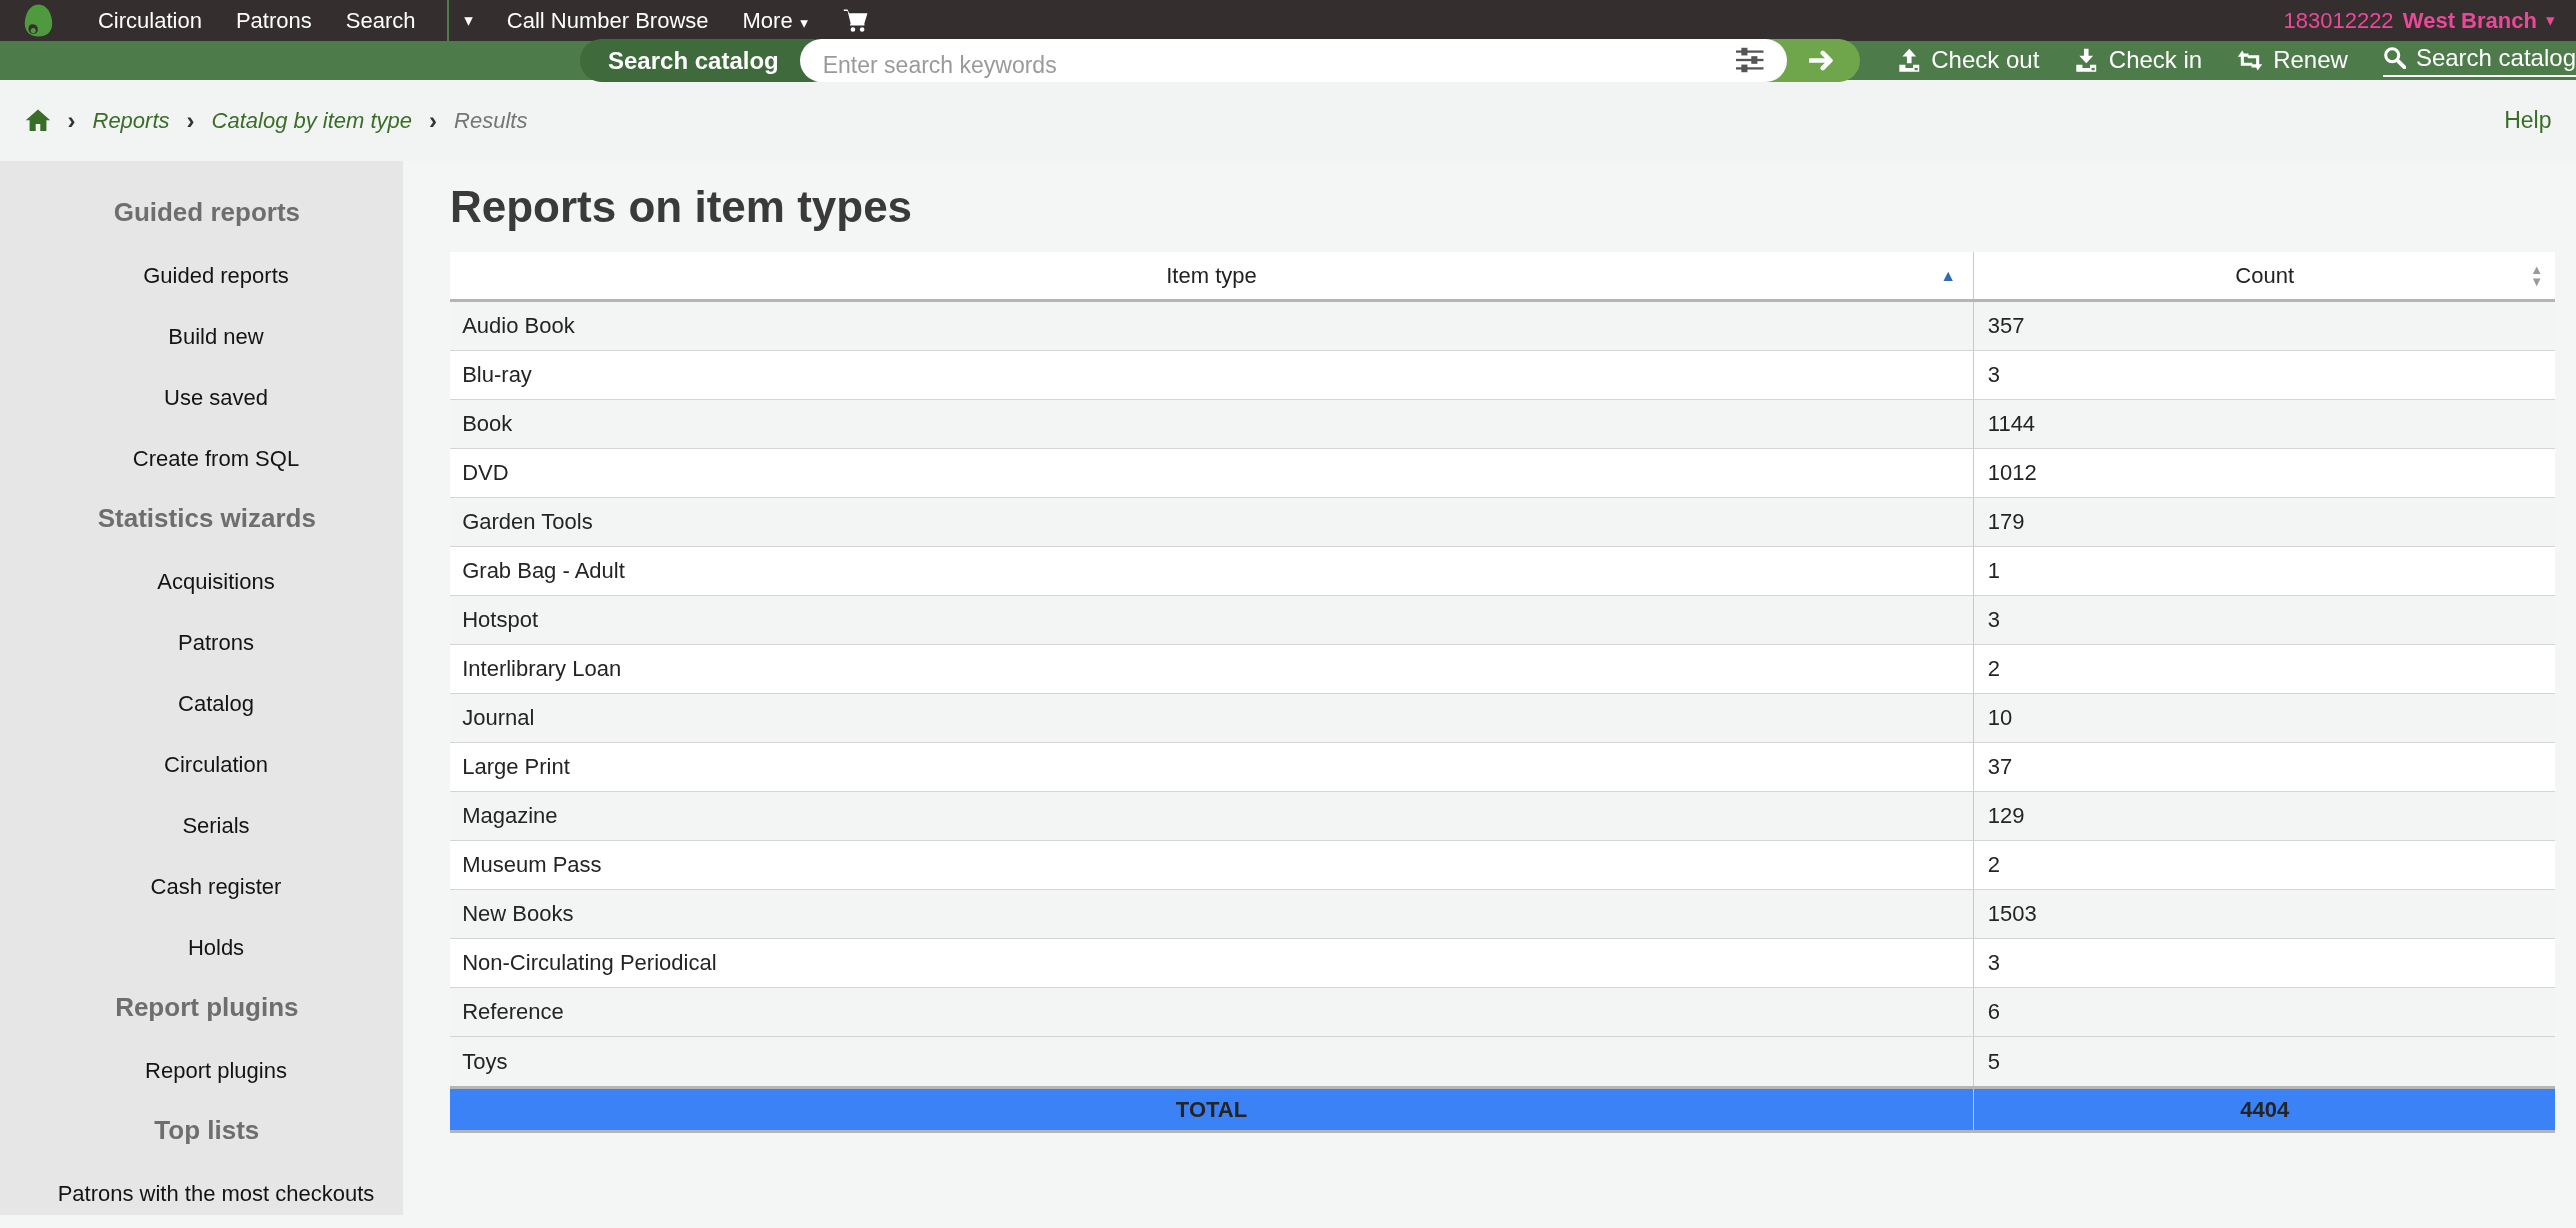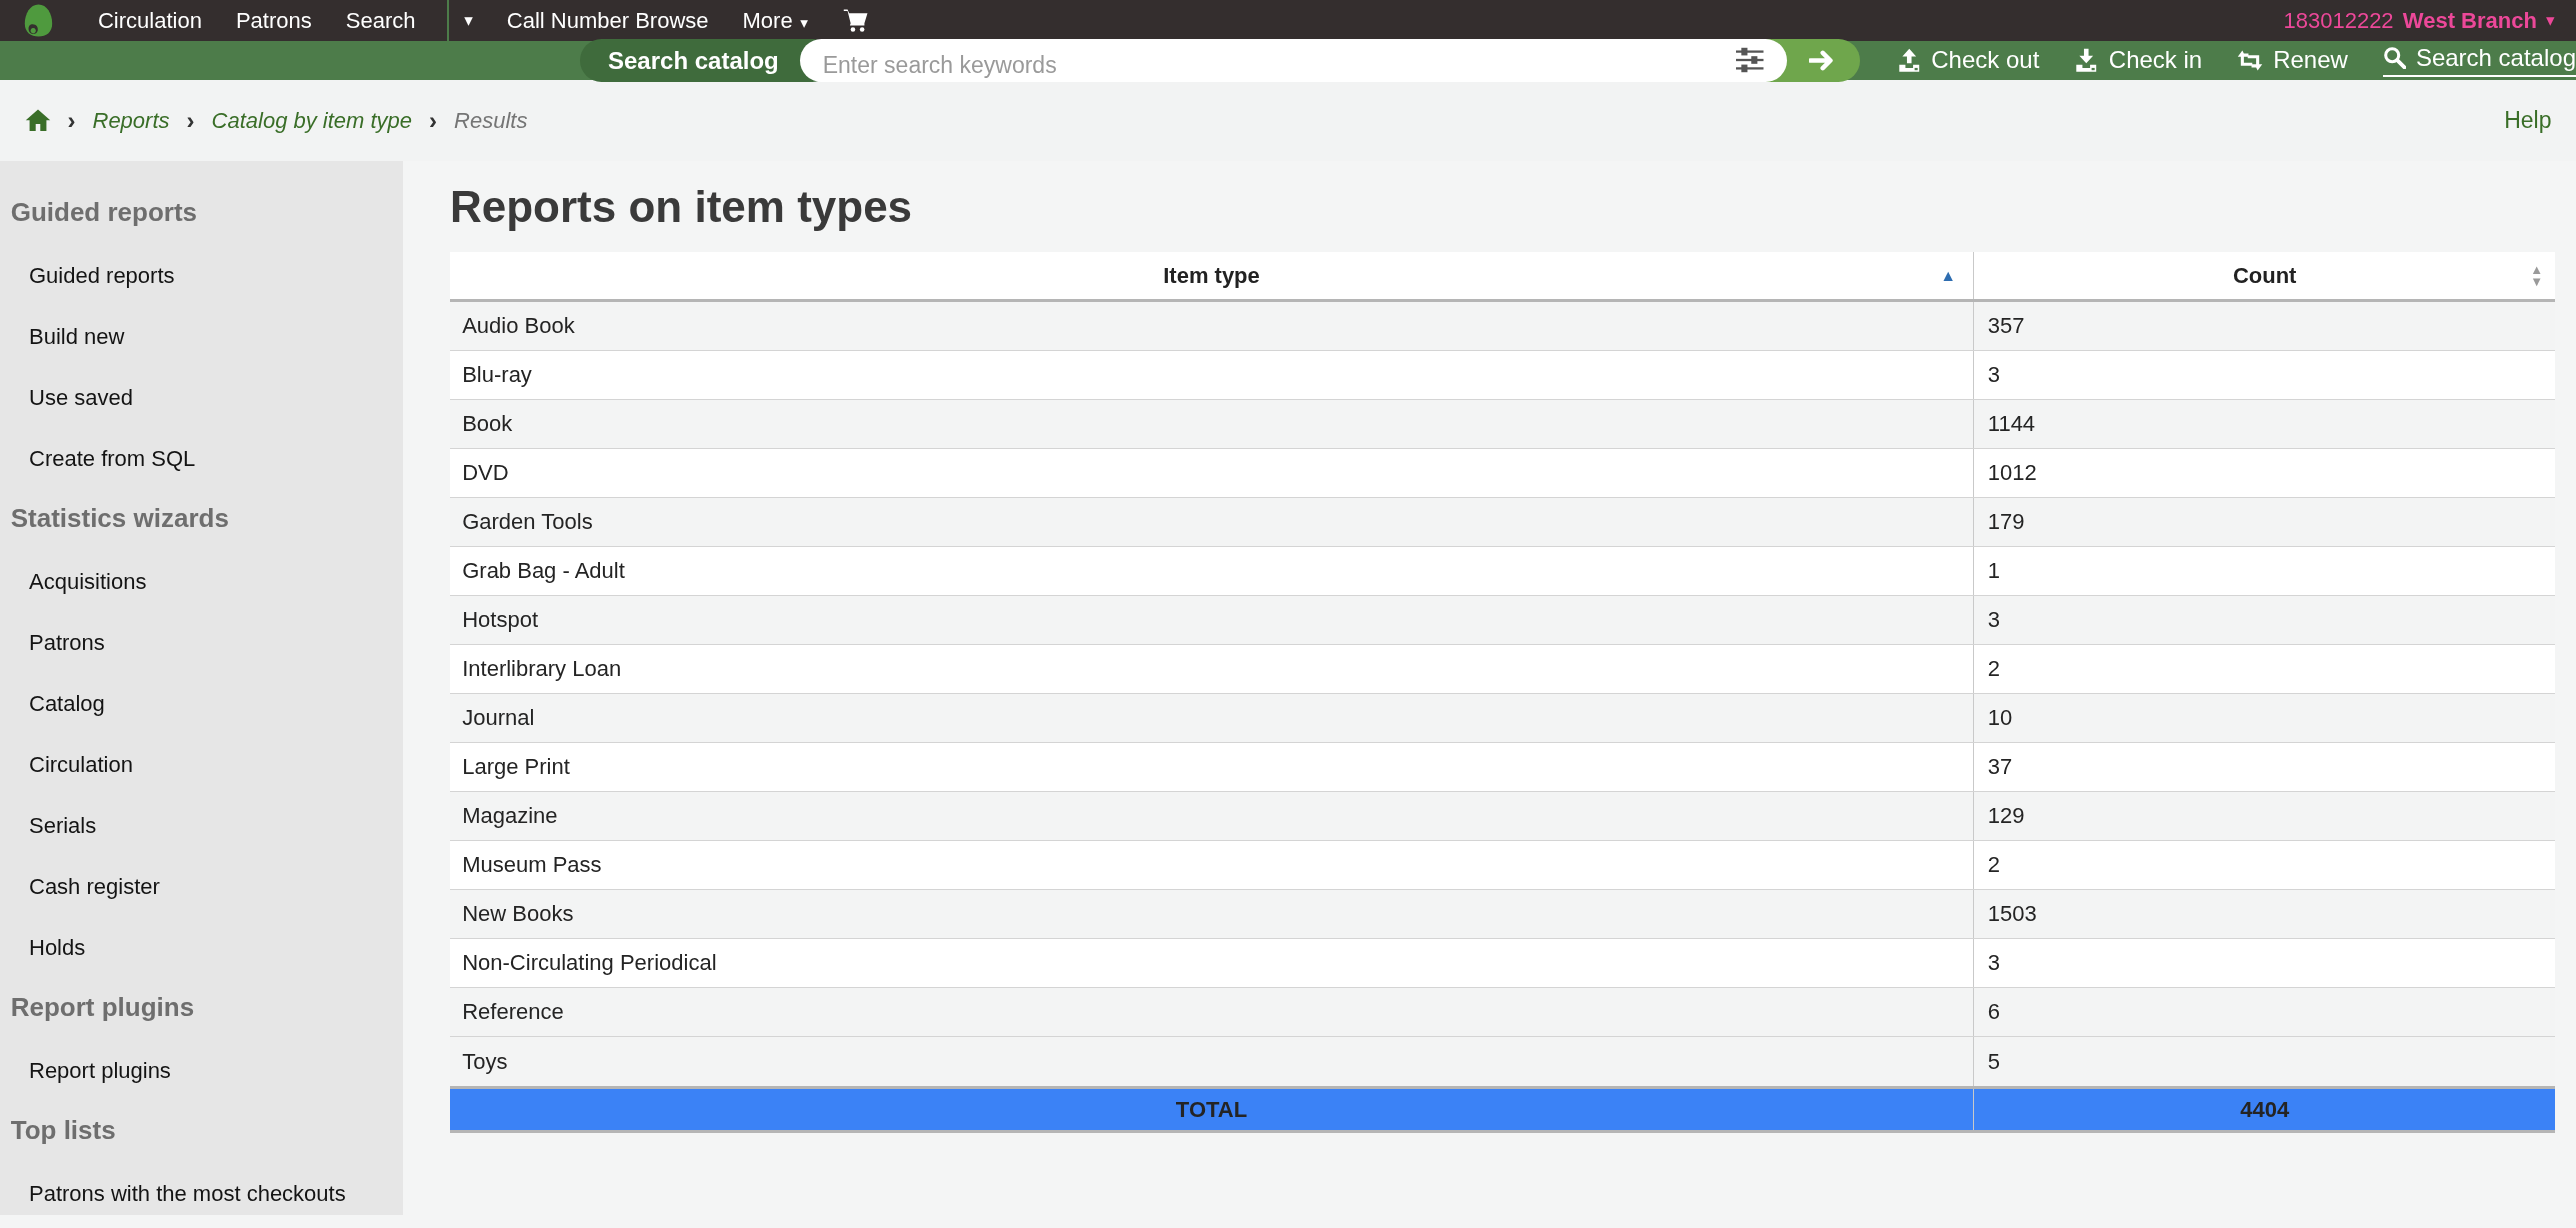--- a/index.html
+++ b/index.html
@@ -43,30 +43,30 @@
   
   .crumbbar{height:81px;background:#f2f3f3;display:flex;align-items:center;padding:0 24.5px;font-size:22px;}
   .crumb-home{display:flex;align-items:center;}
   .crumb-sep{color:#333;margin:0 17px;font-size:24px;font-weight:bold;}
   .crumb-link{color:var(--c-link);font-style:italic;}
   .crumb-current{color:#757575;font-style:italic;}
   .help-link{margin-left:auto;color:var(--c-link);font-size:23px;}
 
   
   .content{display:flex;height:1054px;}
-  .sidebar{width:403px;background:#e6e6e6;overflow:hidden;padding-top:4.6px;flex:none;}
+  .sidebar{width:403px;background:#e6e6e6;overflow:hidden;padding-top:4.6px;flex:none;text-align:center;}
   .side-header{font-size:26px;font-weight:bold;color:#6e6e6e;margin:31px 0 0 10.7px;}
   .side-item{display:block;font-size:22px;color:#141414;margin:35px 0 0 29px;}
   .main{flex:1;background:#f4f5f5;padding:0 20.7px 0 47px;overflow:hidden;}
   .page-title{font-size:44px;color:#3a3a3a;padding-top:21.4px;font-weight:bold;}
 
   
   .report-table{margin-top:20px;background:#fff;}
   .thead{display:flex;height:50px;border-bottom:3.1px solid #b5b5b5;background:#fff;}
-  .th{display:flex;align-items:center;justify-content:center;position:relative;font-size:22px;font-weight:bold;color:#222;cursor:pointer;}
+  .th{display:flex;align-items:center;justify-content:center;position:relative;font-size:22px;font-weight:normal;color:#222;cursor:pointer;}
   .th-type{width:1524px;border-right:1.5px solid #c9c9c9;}
   .th-count{flex:1;}
   .sort-asc{position:absolute;right:17px;color:var(--c-sort-blue);font-size:16px;}
   .sort-both{position:absolute;right:12.2px;display:flex;flex-direction:column;line-height:11.5px;color:#9a9a9a;font-size:13px;}
   .tr{display:flex;height:49px;border-bottom:1.5px solid #d4d4d4;background:#fff;}
   .tr.odd{background:#f3f4f4;}
   .rows .tr:last-child{border-bottom:none;}
   .td{display:flex;align-items:center;font-size:22px;color:#242424;}
   .td-type{width:1524px;padding-left:12.2px;border-right:1.5px solid #c9c9c9;}
   .td-count{flex:1;padding-left:13.8px;}

